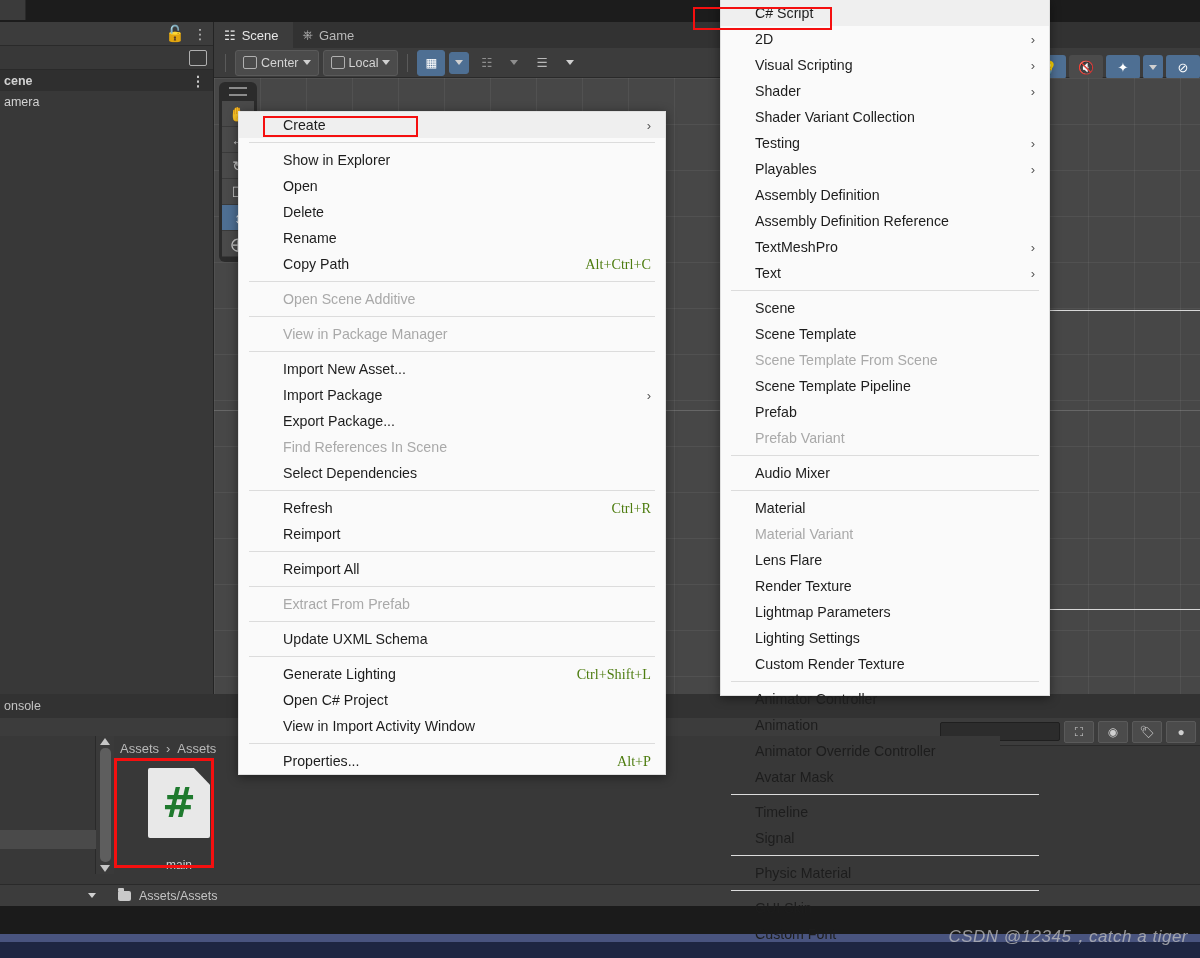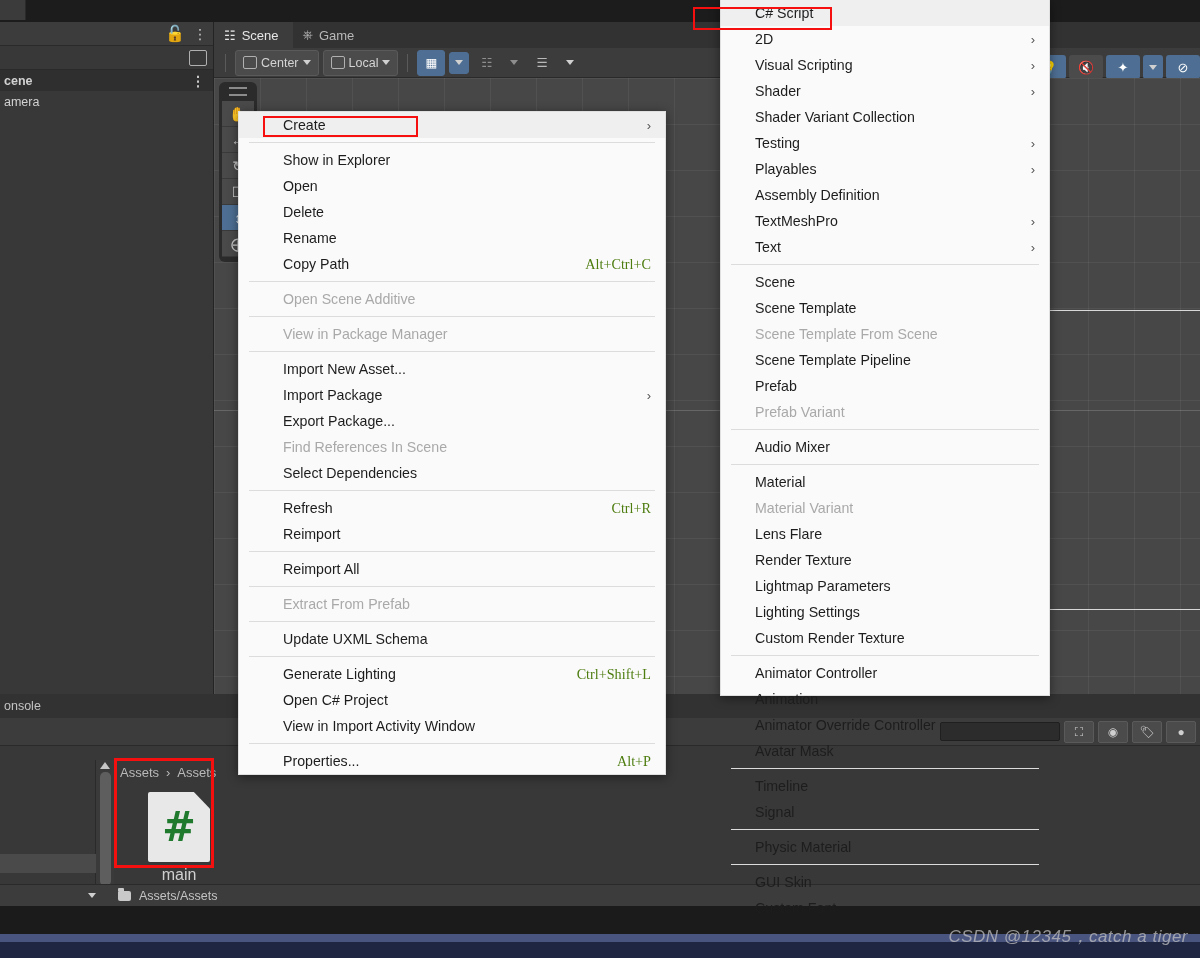--- a/index.html
+++ b/index.html
@@ -108,40 +108,40 @@
   .console-tabbar { left:0; top:694px; width:1200px; height:24px; background:#323232; display:flex; align-items:center; }
   .console-tabbar .ctab { color:#c3c3c3; font-size:12.5px; padding-left:4px; }
   .project-toolbar {
     left:0; top:718px; width:1200px; height:28px; background:#3c3c3c; border-bottom:1px solid #2a2a2a;
     display:flex; align-items:center; justify-content:flex-end; gap:4px; padding-right:4px;
   }
   .searchbox { width:120px; height:19px; background:#2c2c2c; border:1px solid #1f1f1f; border-radius:2px; }
   .tinybtn { width:30px; height:22px; background:#4b4b4b; border:1px solid #5a5a5a; border-radius:2px;
              display:flex; align-items:center; justify-content:center; color:#cfcfcf; font-size:12px; }
 
-  .project-body { left:0; top:760px; width:1000px; height:138px; background:#383838; display:flex; }
+  .project-body { left:0; top:736px; width:1000px; height:138px; background:#383838; display:flex; }
   .proj-tree { width:96px; height:100%; background:#383838; border-right:1px solid #2a2a2a; position:relative;}
   .proj-tree .selrow { position:absolute; left:0; top:94px; width:96px; height:19px; background:#4a4a4a; }
   .proj-scroll { width:18px; height:100%; background:#3a3a3a; display:flex; flex-direction:column; align-items:center; justify-content:space-between; padding:2px 0;}
   .scroll-thumb { width:11px; flex:1; background:#5e5e5e; border-radius:5px; margin:3px 0; }
   .arrow-up { width:0;height:0;border-left:5px solid transparent;border-right:5px solid transparent;border-bottom:7px solid #c6c6c6;}
   .arrow-down { width:0;height:0;border-left:5px solid transparent;border-right:5px solid transparent;border-top:7px solid #c6c6c6;}
   .proj-content { flex:1; position:relative; background:#383838; }
   .breadcrumb {
     height:24px; display:flex; align-items:center; gap:7px; padding-left:6px;
     color:#b9b9b9; font-size:13px; background:#383838;
   }
   .asset-tile { position:absolute; left:24px; top:32px; width:82px; text-align:center; }
   .cs-icon {
     width:62px; height:70px; margin:0 auto; background:#e8e8e8; position:relative;
     border-radius:2px; clip-path: polygon(0 0, 74% 0, 100% 24%, 100% 100%, 0 100%);
     display:flex; align-items:center; justify-content:center;
   }
   .cs-hash { color:#1f7a2e; font-size:40px; font-weight:bold; font-family:"DejaVu Sans", sans-serif; line-height:1; }
-  .asset-label { color:#cfcfcf; font-size:16px; margin-top:4px; }
+  .asset-label { color:#cfcfcf; font-size:12px; margin-top:20px; }
   .redbox-asset {
     position:absolute; left:114px; top:758px; width:100px; height:110px;
     border:3px solid #f50f0f; z-index:30; pointer-events:none;
   }
   .proj-footer {
     left:0; top:884px; width:1200px; height:22px; background:#3c3c3c;
     display:flex; align-items:center; gap:8px; color:#c3c3c3; font-size:12.5px; border-top:1px solid #2a2a2a;
   }
   .folder-glyph { width:13px; height:10px; background:#c9c9c9; border-radius:1px 2px 2px 2px; position:relative; }
   .folder-glyph:before { content:""; position:absolute; left:0; top:-3px; width:6px; height:3px; background:#c9c9c9; border-radius:1px 1px 0 0;}
@@ -436,20 +436,23 @@
         <span class="arrow">›</span>
       </div>
       <div class="mi">
         <span>Playables</span>
         <span class="arrow">›</span>
       </div>
       <div class="mi">
         <span>Assembly Definition</span>
       </div>
       <div class="mi">
+        <span>Assembly Definition Reference</span>
+      </div>
+      <div class="mi">
         <span>TextMeshPro</span>
         <span class="arrow">›</span>
       </div>
       <div class="mi">
         <span>Text</span>
         <span class="arrow">›</span>
       </div>
       <div class="sep"></div>
       <div class="mi">
         <span>Scene</span>

